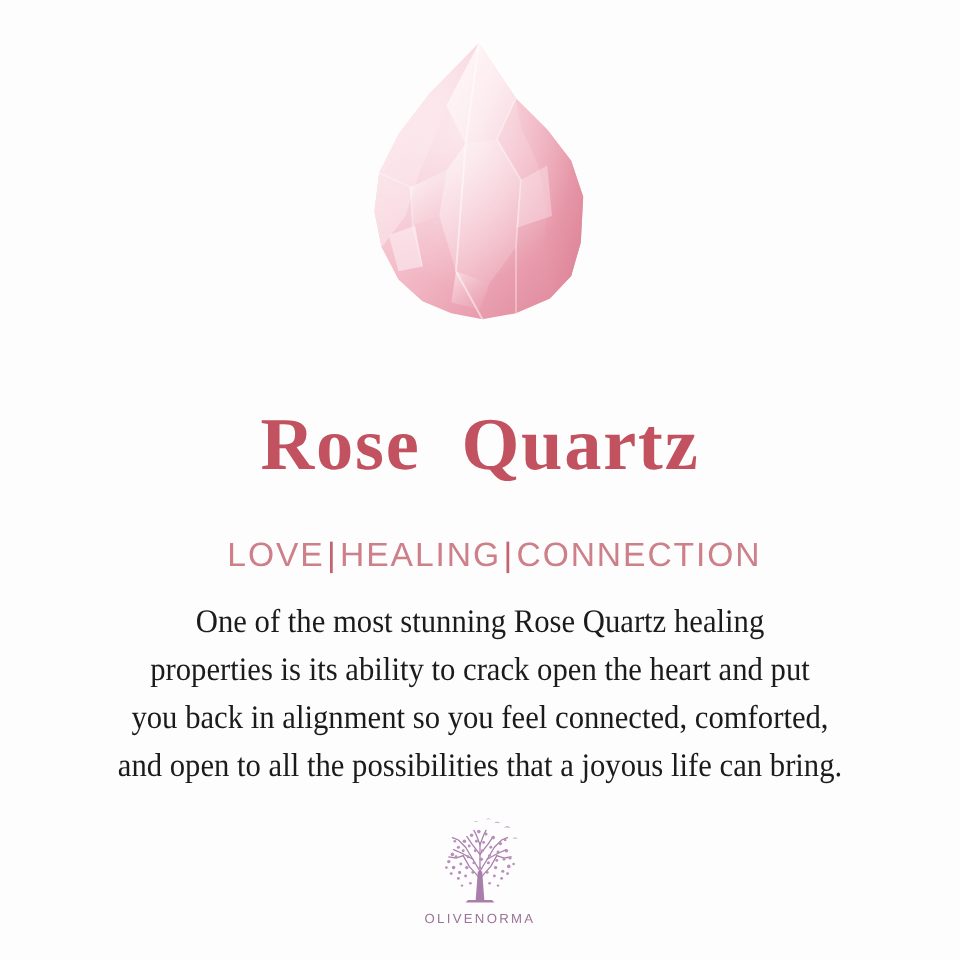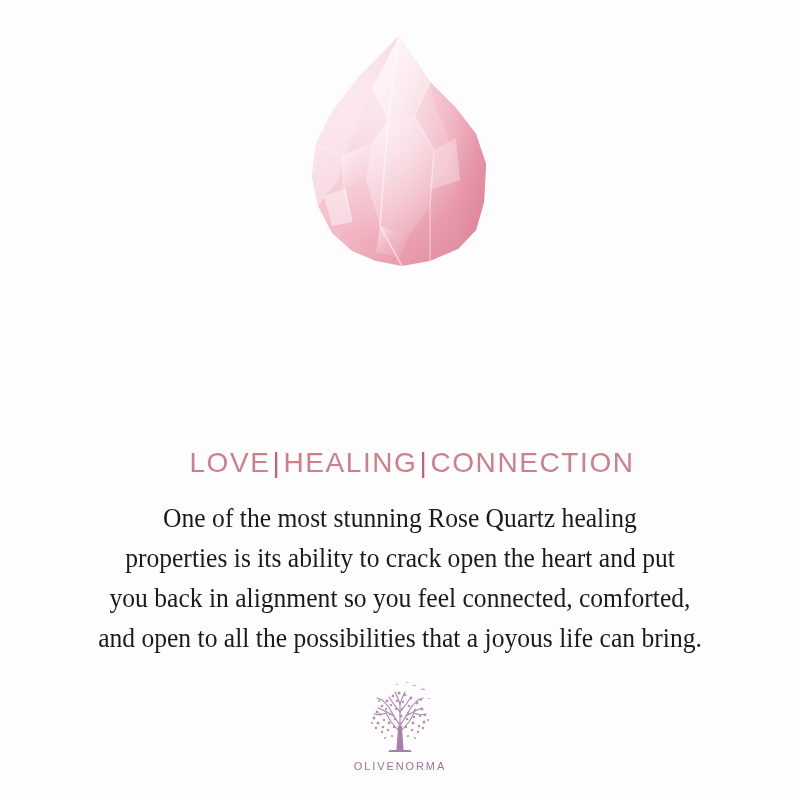--- a/index.html
+++ b/index.html
@@ -181,20 +181,21 @@
       <path d="M36 114 L62 126 L64 158 L72 192" fill="none" stroke="#FFFFFF" stroke-opacity="0.35" stroke-width="1.2"></path>
 
       <path d="M119 6
                L150 52 L176 78 L196 104 L206 134 L204 172
                L196 200 L178 219 L150 231 L122 236 L96 231
                L72 221 L52 203 L38 176 L32 146 L36 114
                L52 82 L78 48 Z" fill="url(#gGlow)"></path>
     </svg>
   </div>
 
+  <div id="title">Rose  Quartz</div>
 
   <div id="subtitle"><span>LOVE</span><span class="sep">|</span><span>HEALING</span><span class="sep">|</span><span>CONNECTION</span></div>
 
   <div id="body-copy">
     <span class="line">One of the most stunning Rose Quartz healing</span>
     <span class="line">properties is its ability to crack open the heart and put</span>
     <span class="line">you back in alignment so you feel connected, comforted,</span>
     <span class="line">and open to all the possibilities that a joyous life can bring.</span>
   </div>
 

